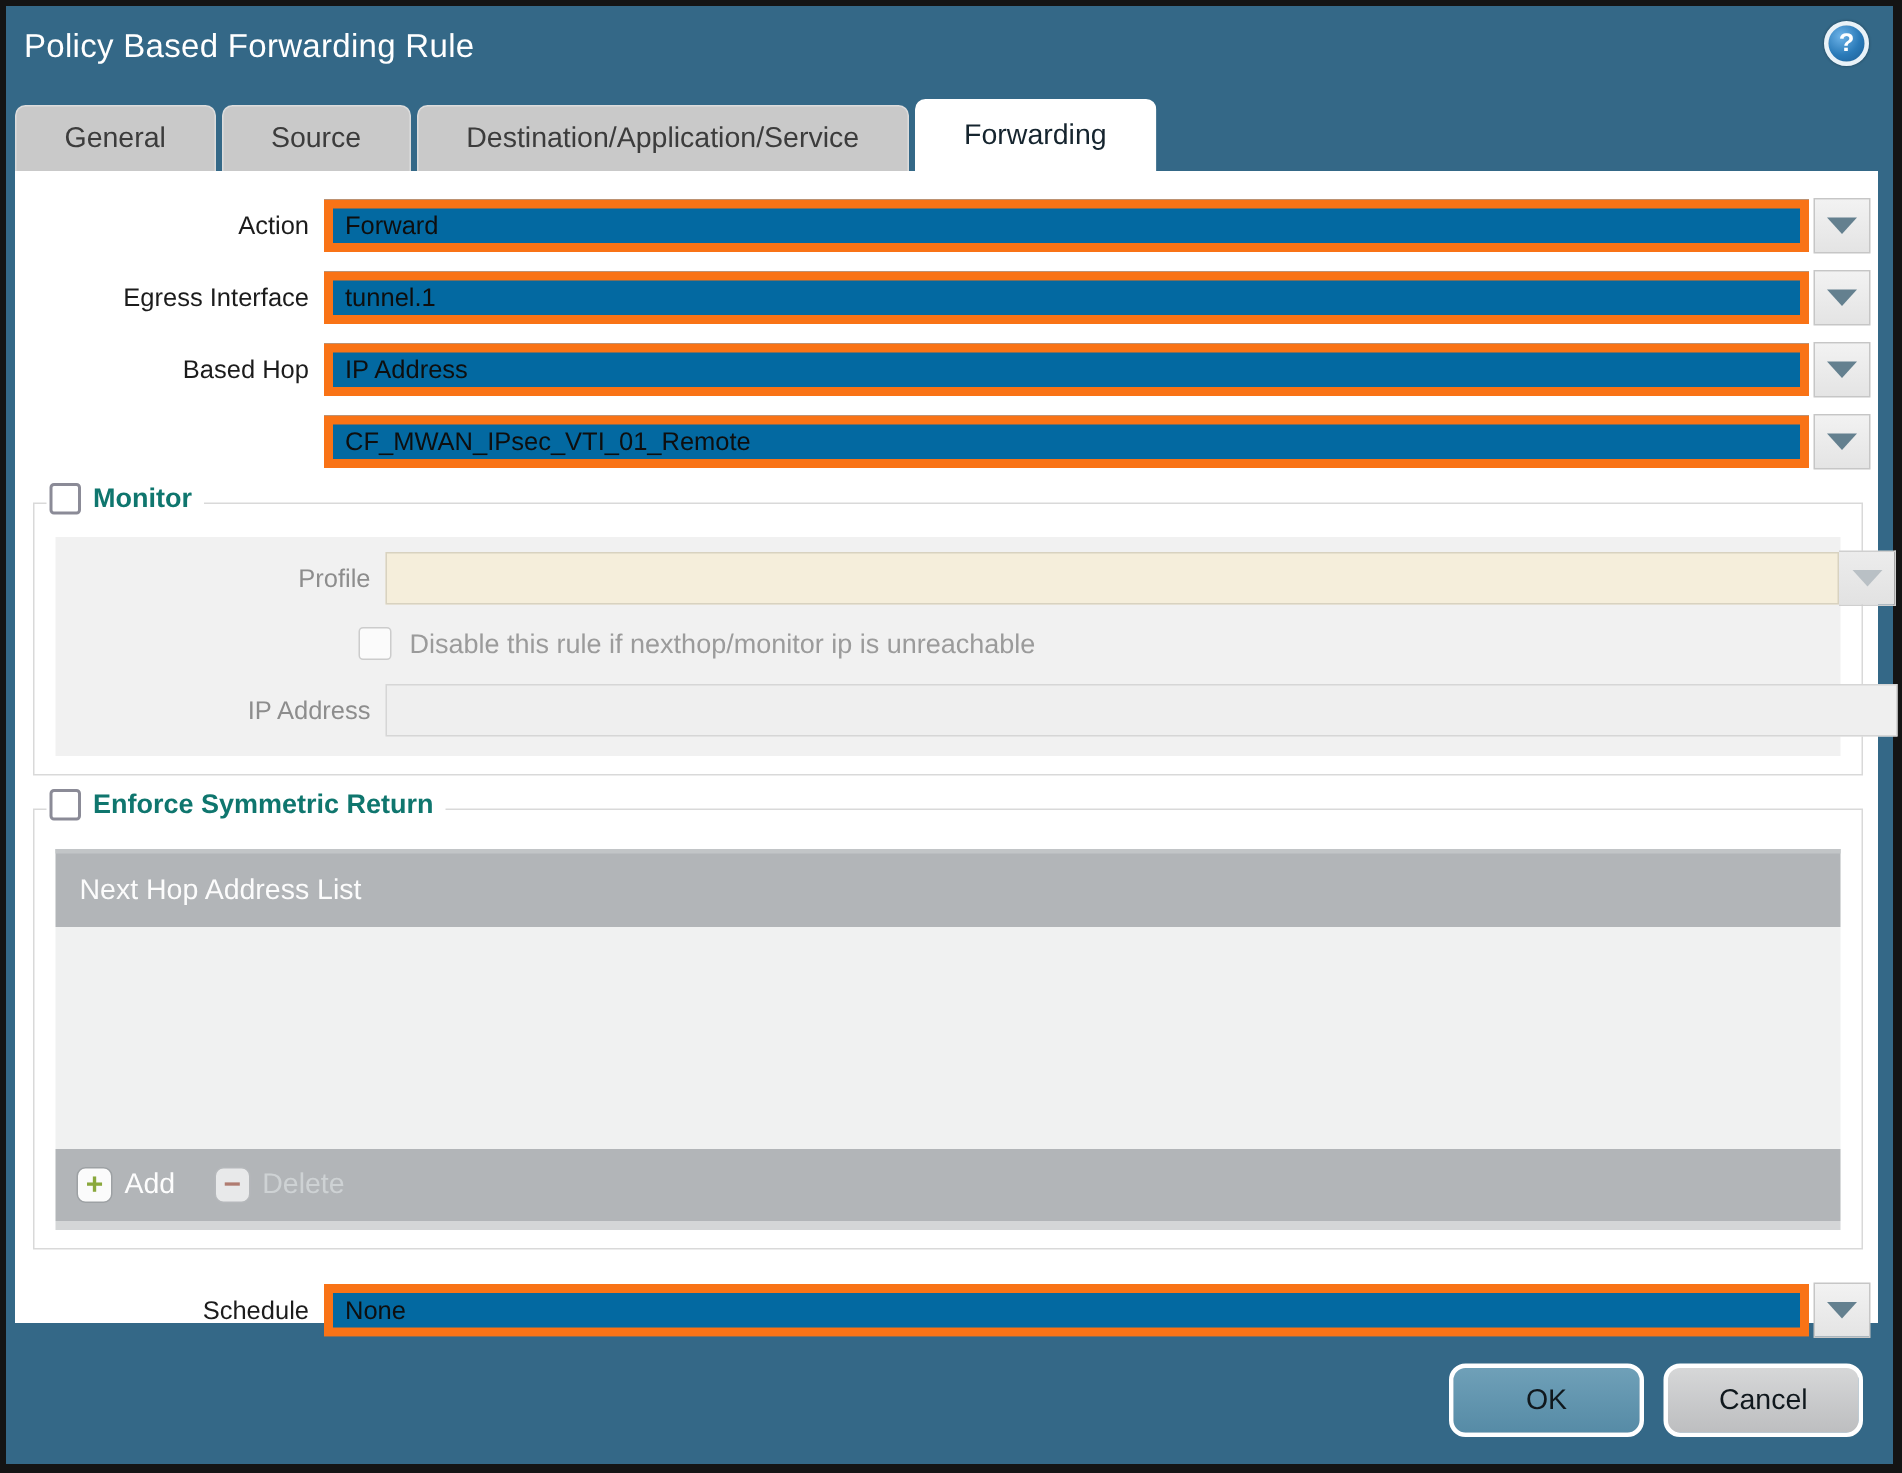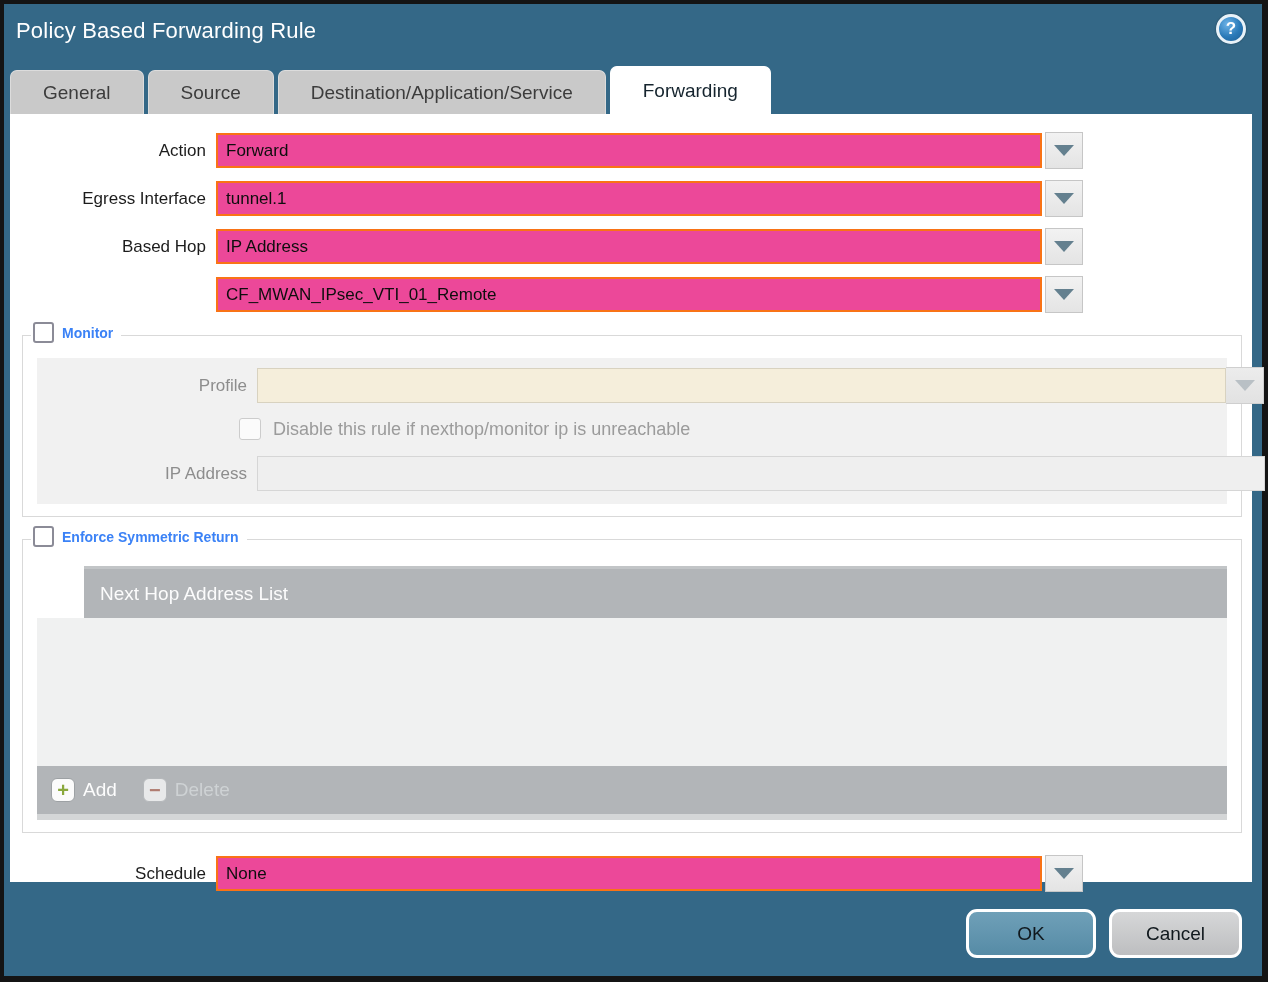--- a/index.html
+++ b/index.html
@@ -89,24 +89,24 @@
   }
   .form-label {
     width: 206px;
     text-align: right;
     padding-right: 10px;
     font-size: 17px;
     color: #1c1c1c;
     flex: none;
   }
   .field {
-    width: 826px;
+    width: 990px;
     height: 35px;
-    border: 2px solid #f97316;
-    background: #ec4899;
+    border: 6px solid #f97316;
+    background: #0369a1;
     display: flex;
     align-items: center;
     padding-left: 8px;
     font-size: 17px;
     color: #0e0e0e;
     flex: none;
   }
   .dropbtn {
     width: 38px; height: 37px;
     margin-left: 3px;
@@ -133,23 +133,23 @@
   .legend {
     position: absolute;
     top: -14px; left: 8px;
     background: #ffffff;
     padding: 0 8px 0 2px;
     display: flex;
     align-items: center;
     gap: 8px;
   }
   .legend-text {
-    font-size: 14px;
+    font-size: 18px;
     font-weight: bold;
-    color: #3b82f6;
+    color: #0f766e;
   }
   .checkbox {
     width: 21px; height: 21px;
     border: 2px solid #8b8b97;
     border-radius: 3px;
     background: #ffffff;
     cursor: pointer;
     flex: none;
   }
   .checkbox.disabled {
@@ -191,21 +191,20 @@
   
   .nh-table { margin-top: 4px; }
   .nh-header {
     height: 52px;
     background: #b2b5b8;
     color: #fcfcfc;
     font-size: 19px;
     display: flex; align-items: center;
     padding-left: 16px;
     border-top: 3px solid #c2c5c7;
-    margin-left: 47px;
   }
   .nh-body {
     height: 148px;
     background: #f0f1f1;
   }
   .nh-footer {
     height: 48px;
     background: #b2b5b8;
     display: flex;
     align-items: center;

